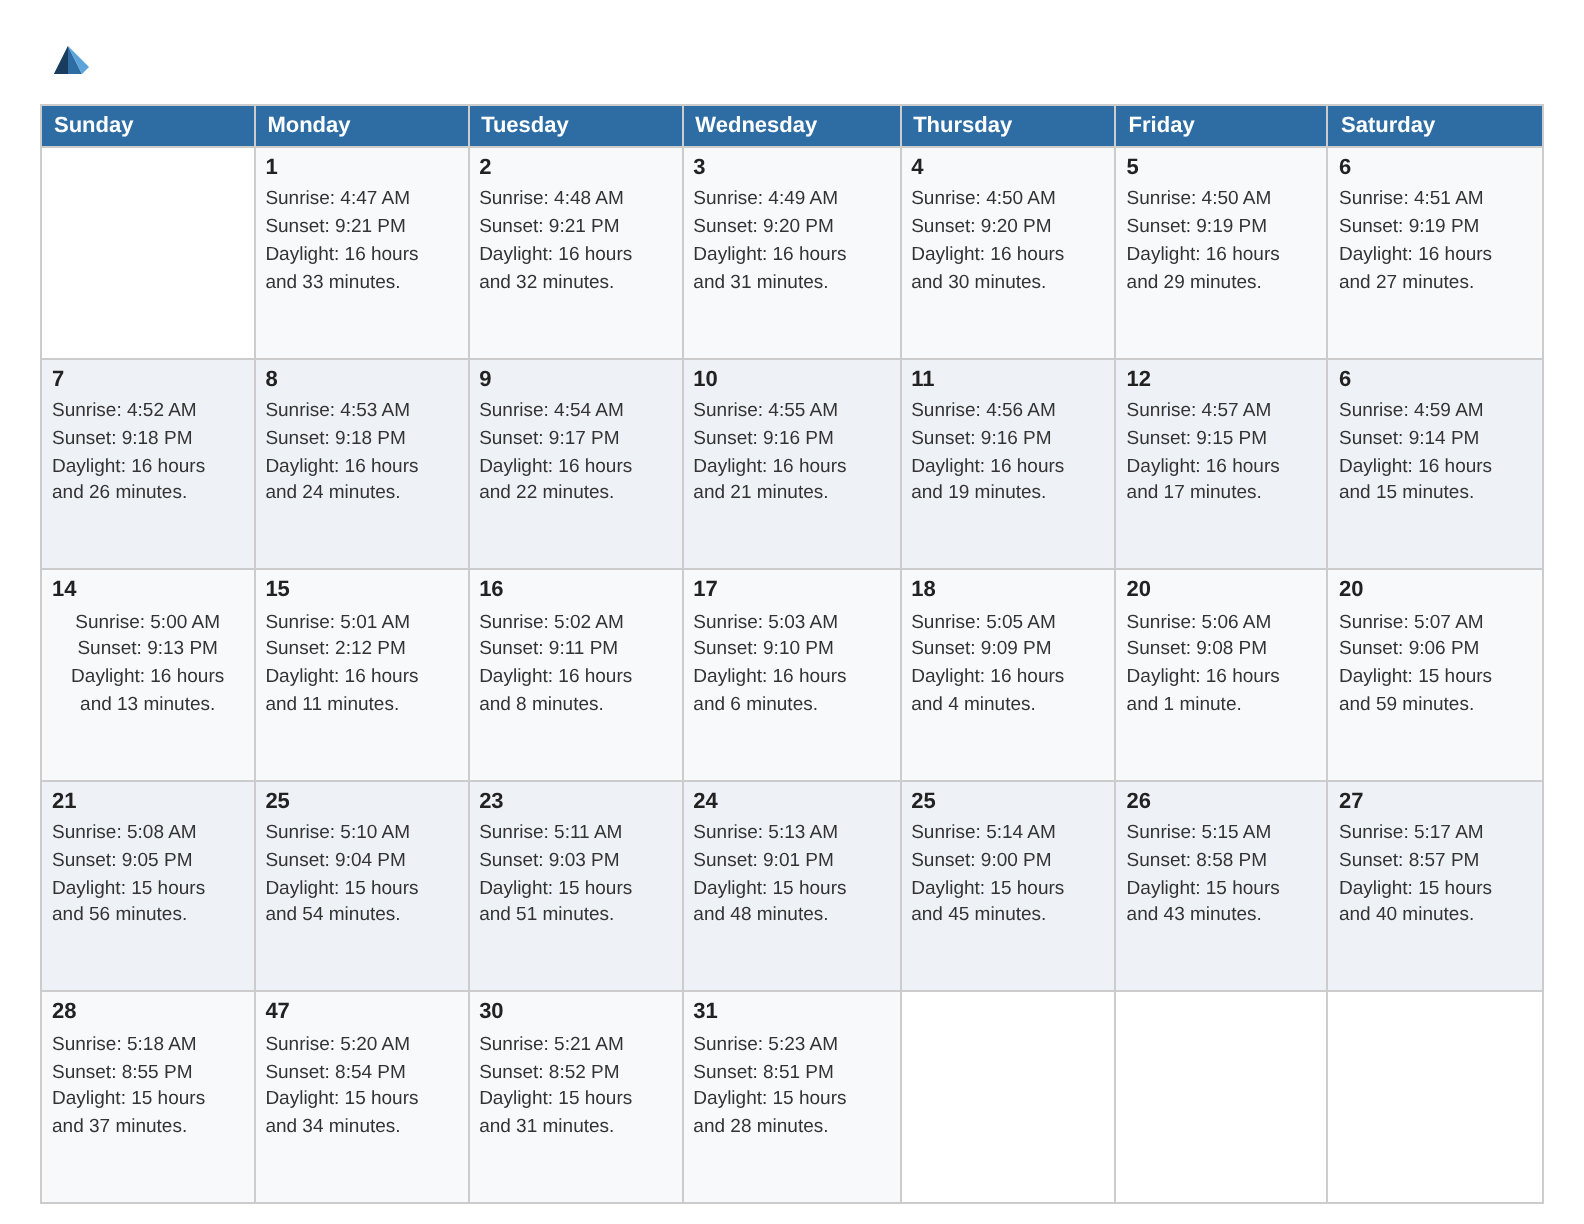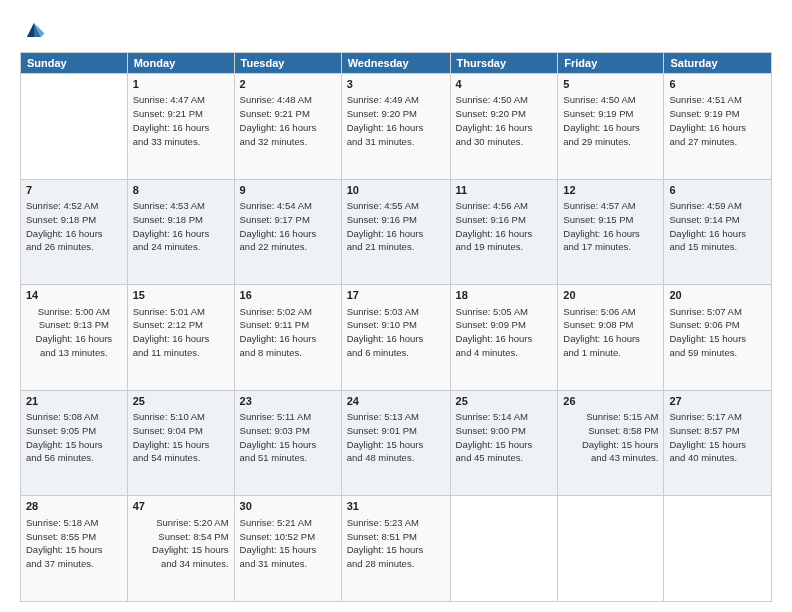--- a/index.html
+++ b/index.html
@@ -309,21 +309,21 @@
           </td>
           <td>
             <span class="day-num">25</span>
             <div class="day-info" style="white-space: pre-line;">Sunrise: 5:14 AM
 Sunset: 9:00 PM
 Daylight: 15 hours
 and 45 minutes.</div>
           </td>
           <td>
             <span class="day-num">26</span>
-            <div class="day-info" style="white-space: pre-line; text-align: right;">Sunrise: 5:15 AM
+            <div class="day-info" style="white-space: pre-line;">Sunrise: 5:15 AM
 Sunset: 8:58 PM
 Daylight: 15 hours
 and 43 minutes.</div>
           </td>
           <td>
             <span class="day-num">27</span>
             <div class="day-info" style="white-space: pre-line;">Sunrise: 5:17 AM
 Sunset: 8:57 PM
 Daylight: 15 hours
 and 40 minutes.</div>
@@ -332,29 +332,29 @@
         <tr>
           <td>
             <span class="day-num">28</span>
             <div class="day-info" style="white-space: pre-line;">Sunrise: 5:18 AM
 Sunset: 8:55 PM
 Daylight: 15 hours
 and 37 minutes.</div>
           </td>
           <td>
             <span class="day-num">47</span>
-            <div class="day-info" style="white-space: pre-line; text-align: right;">Sunrise: 5:20 AM
+            <div class="day-info" style="white-space: pre-line;">Sunrise: 5:20 AM
 Sunset: 8:54 PM
 Daylight: 15 hours
 and 34 minutes.</div>
           </td>
           <td>
             <span class="day-num">30</span>
             <div class="day-info" style="white-space: pre-line;">Sunrise: 5:21 AM
-Sunset: 10:52 PM
+Sunset: 8:52 PM
 Daylight: 15 hours
 and 31 minutes.</div>
           </td>
           <td>
             <span class="day-num">31</span>
             <div class="day-info" style="white-space: pre-line;">Sunrise: 5:23 AM
 Sunset: 8:51 PM
 Daylight: 15 hours
 and 28 minutes.</div>
           </td>

